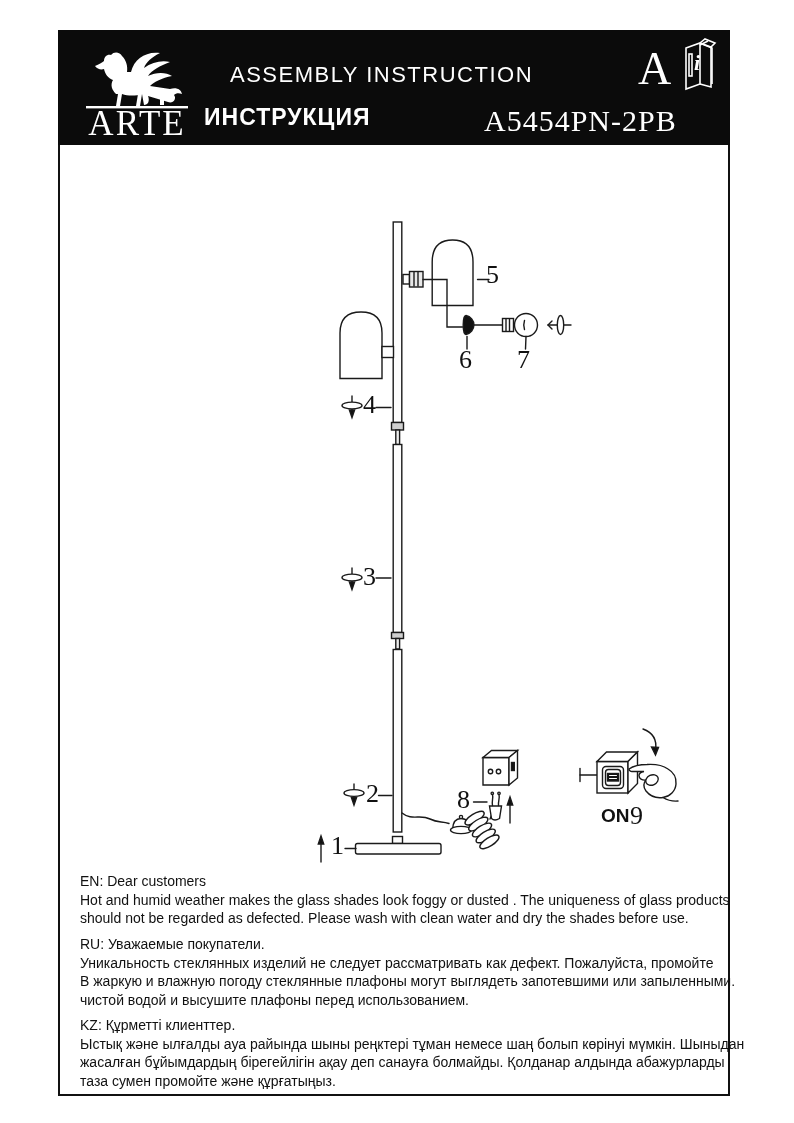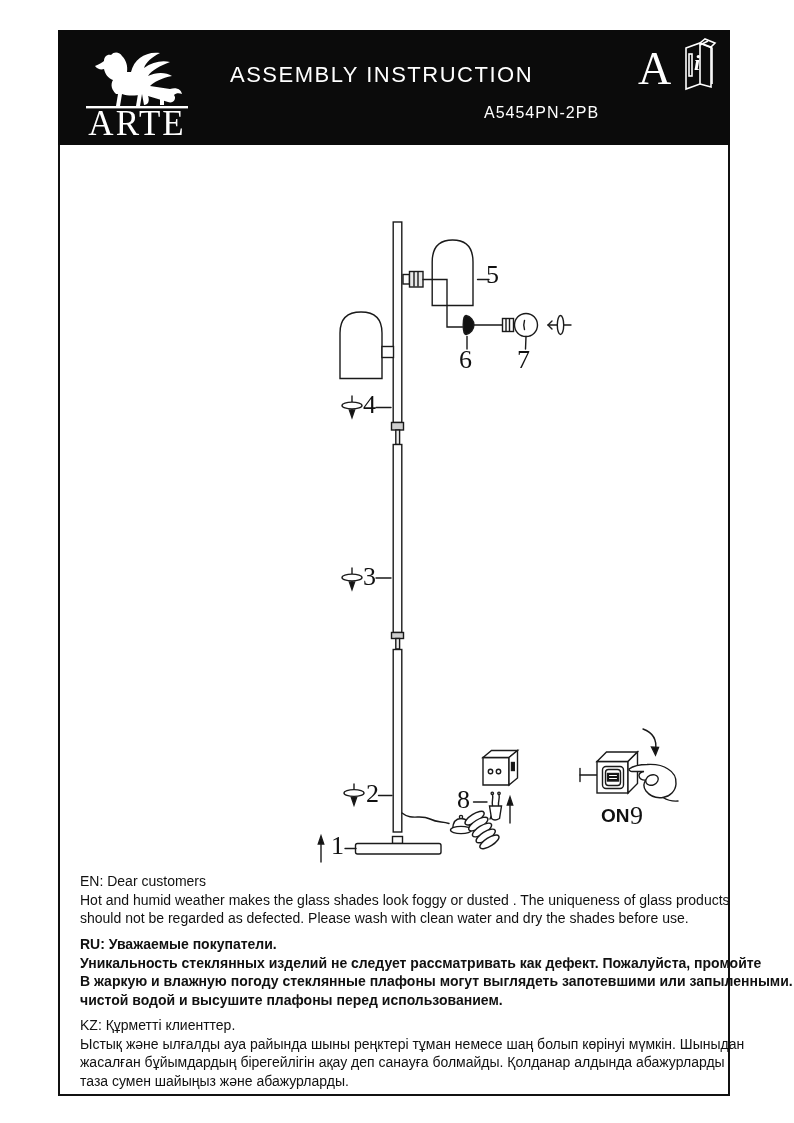--- a/index.html
+++ b/index.html
@@ -8,41 +8,41 @@
   
   .sheet-border{position:absolute;left:58px;top:30px;width:672px;height:1066px;
         border:2px solid #111;box-sizing:border-box;background:#fff;}
   
   .header-band{position:absolute;left:58px;top:30px;width:672px;height:115px;
         background:#0b0b0b;box-sizing:border-box;}
   .hdr-title{position:absolute;left:172px;top:32px;color:#fff;font-size:22px;
         letter-spacing:1.5px;white-space:nowrap;}
   .hdr-title-ru{position:absolute;left:146px;top:74px;color:#fff;font-size:23px;
         letter-spacing:1px;white-space:nowrap;font-weight:bold;}
-  .hdr-model{position:absolute;left:426px;top:74px;color:#fff;font-size:16px;
-        letter-spacing:1px;white-space:nowrap;}
+  .hdr-model{position:absolute;left:426px;top:74px;color:#fff;font-size:30px;
+        letter-spacing:1px;white-space:nowrap;font-family:Liberation Serif, serif;}
   .hdr-a{position:absolute;left:580px;top:12px;color:#fff;font-size:46px;
         font-family:"Liberation Serif",serif;}
   .hdr-book{position:absolute;left:620px;top:8px;width:40px;height:54px;}
   .hdr-book-i{position:absolute;left:636px;top:20px;color:#fff;font-size:22px;
         font-weight:bold;font-family:"Liberation Serif",serif;font-style:italic;}
   
   .logo{position:absolute;left:14px;top:20px;width:130px;height:106px;color:#fff;text-align:center;}
   .logo-name{position:absolute;left:0;top:56px;width:130px;font-family:"Liberation Serif",serif;
         font-size:35px;letter-spacing:2px;color:#fff;line-height:1;}
   .logo-sub{position:absolute;left:6px;top:92px;width:124px;font-family:"Liberation Serif",serif;
         font-size:13px;letter-spacing:11px;color:#fff;}
   
   .pnum{position:absolute;font-family:"Liberation Serif",serif;font-size:26px;color:#111;line-height:1;}
   .on-label{position:absolute;left:601px;top:806px;font-size:19px;font-weight:bold;color:#111;line-height:1;}
   
   .note{position:absolute;left:80px;width:645px;font-size:14px;line-height:18.5px;color:#111;}
   .note div{white-space:nowrap;}
   #note-en{top:872px;}
-  #note-ru{top:935px;font-weight:bold;}
+  #note-ru{top:935px;}
   #note-kz{top:1016px;}
   svg{position:absolute;left:0;top:0;}
 </style>
 </head>
 <body>
 
 <div id="page">
 
   <div class="sheet-border"></div>
 
@@ -56,20 +56,21 @@
           <path d="M66,44 L64,56 L68,56 L70,44 Z"></path>
           <path d="M88,42 L88,55 L92,55 L92,42 Z"></path>
           <rect x="14" y="56" width="102" height="2.4"></rect>
         </g>
       </svg>
       <div class="logo-name">ARTE</div>
       <div class="logo-sub">LAMP</div>
     </div>
 
     <div class="hdr-title">ASSEMBLY INSTRUCTION</div>
+    <div class="hdr-title-ru">ИНСТРУКЦИЯ</div>
     <div class="hdr-model">A5454PN-2PB</div>
     <div class="hdr-a">A</div>
 
     <svg class="hdr-book" viewBox="0 0 40 54">
       <g stroke="#ffffff" stroke-width="1.6" fill="none">
         <path d="M8,10 L22,5 L22,46 L8,51 Z"></path>
         <path d="M22,5 L33,9 L33,49 L22,46"></path>
         <path d="M22,5 L27,1 L37,5 L33,9"></path>
         <path d="M22,7 L30,3"></path>
         <path d="M24,6 L34,10 L34,46"></path>
@@ -240,16 +241,16 @@
   <div class="note" id="note-ru">
     <div>RU: Уважаемые покупатели.</div>
     <div>Уникальность стеклянных изделий не следует рассматривать как дефект. Пожалуйста, промойте</div>
     <div>В жаркую и влажную погоду стеклянные плафоны могут выглядеть запотевшими или запыленными.</div>
     <div>чистой водой и высушите плафоны перед использованием.</div>
   </div>
   <div class="note" id="note-kz">
     <div>KZ: Құрметті клиенттер.</div>
     <div>Ыстық және ылғалды ауа райында шыны реңктері тұман немесе шаң болып көрінуі мүмкін. Шыныдан</div>
     <div>жасалған бұйымдардың бірегейлігін ақау деп санауға болмайды. Қолданар алдында абажурларды</div>
-    <div>таза сумен шайыңыз және абажурларды.</div>
+    <div>таза сумен промойте және құрғатыңыз.</div>
   </div>
 
 </div>
 
 </body></html>

